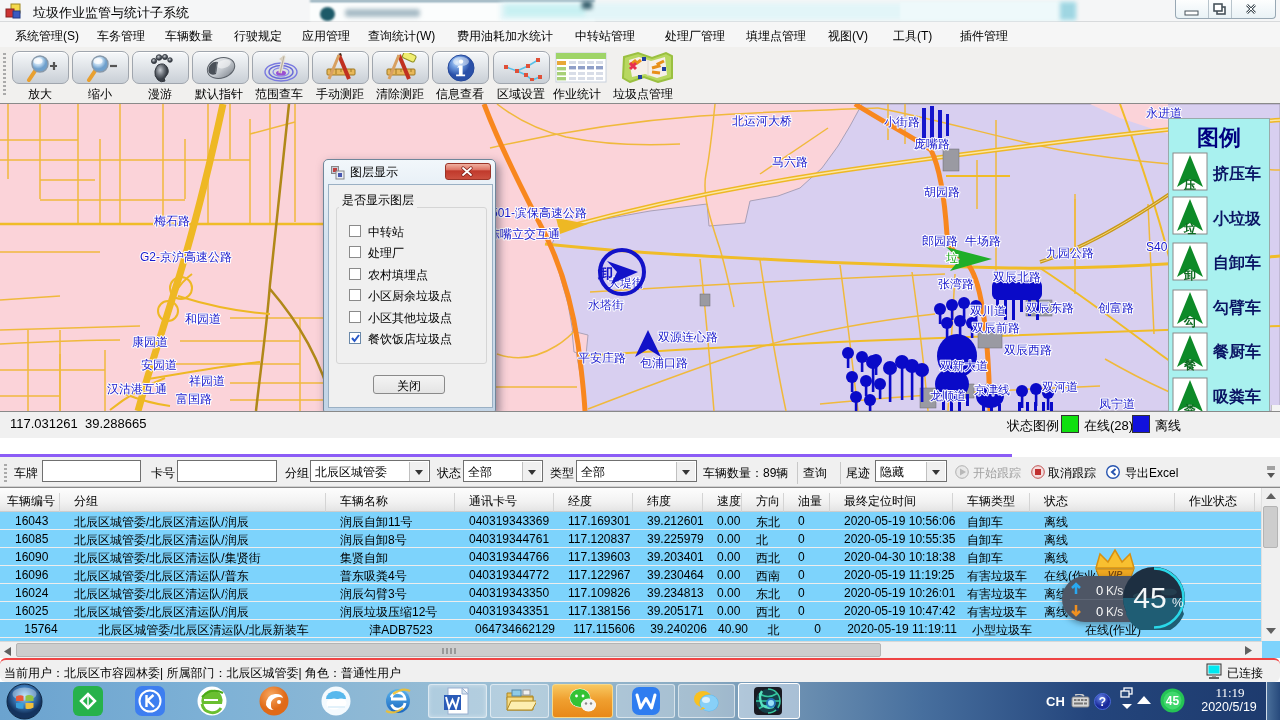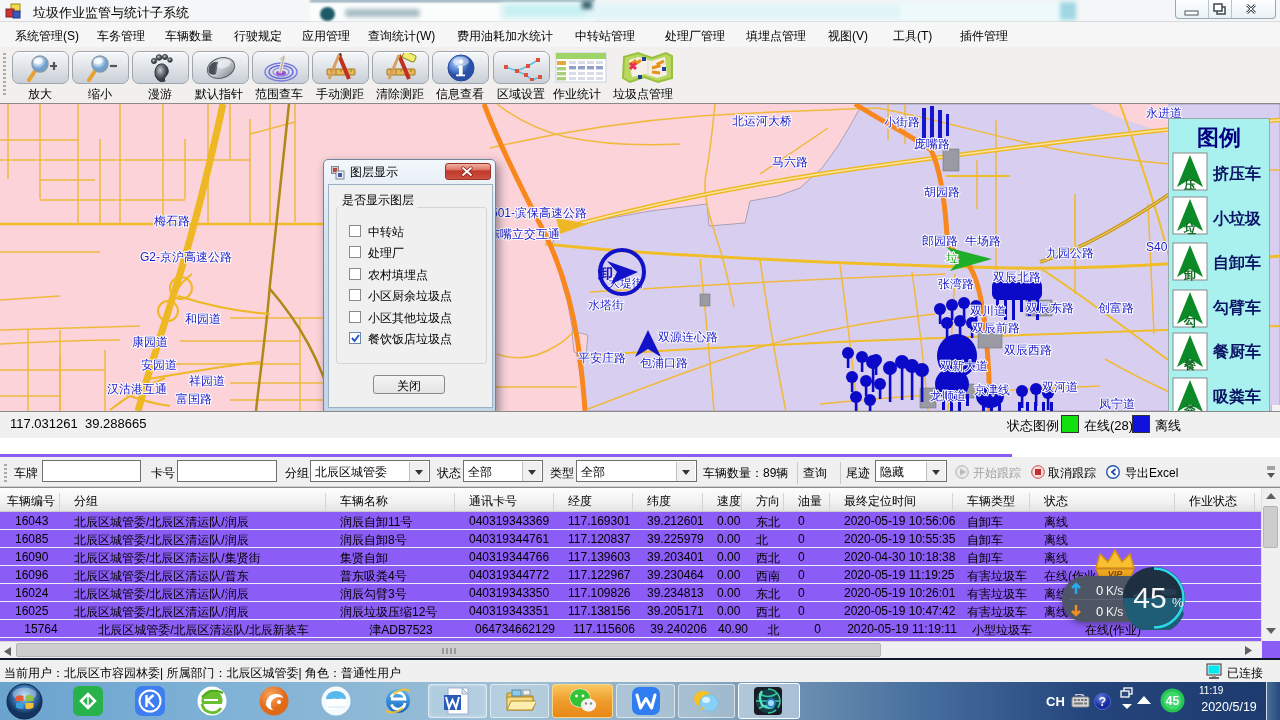--- a/index.html
+++ b/index.html
@@ -18,26 +18,26 @@
 .llab { position:absolute; left:44px; width:60px; font-weight:bold; font-size:16px; color:#0a1464; }
 #dialog { left:323px; top:159px; width:173px; height:254px; }
 #coordbar { left:0; top:411px; width:1280px; height:27px; background:#f0f0f0; border-top:1px solid #898989; font-size:13px; color:#000; }
 #ptitle { left:0; top:454px; width:1012px; height:19px; background:#8b5cf6; border-bottom:1px solid #fdfdfd; color:#000; font-size:12px; }
 #filter { left:0; top:457px; width:1280px; height:30px; background:#f0f0f0; border-bottom:1px solid #d0d0d0; font-size:12px; }
 .flab { position:absolute; top:8px; color:#000; }
 .finput { position:absolute; top:3px; height:22px; background:#fff; border:1px solid #707070; }
 .fdrop { position:absolute; top:3px; height:22px; background:#fff; border:1px solid #707070; font-size:12px; padding:3px 0 0 4px; }
 .darr { position:absolute; right:1px; top:1px; width:19px; height:19px; background:#f0f0f0; border-left:1px solid #c0c0c0; }
 .darr:after { content:""; position:absolute; left:5px; top:8px; border:4px solid transparent; border-top:5px solid #333; }
-#tablewrap { left:0; top:487px; width:1280px; height:171px; background:#8b5cf6; border-top:1px solid #898989; }
+#tablewrap { left:0; top:487px; width:1280px; height:171px; background:#7dd3fc; border-top:1px solid #898989; }
 #thead { position:absolute; left:0; top:0; width:1262px; height:24px; background:linear-gradient(#fdfdfd,#f2f2f2 60%,#e4e4e4); border-bottom:1px solid #cdcdcd; font-size:12px; color:#000; }
 .th { position:absolute; top:5px; padding-left:7px; border-right:1px solid #d4d4d4; height:19px; }
 .row { position:absolute; width:1262px; height:18px; font-size:12px; color:#000; border-bottom:1px solid #ededed; }
 .c { position:absolute; top:2px; padding-left:7px; white-space:nowrap; overflow:hidden; }
-#statusbar { left:0; top:658px; width:1280px; height:24px; background:#f0f0f0; border-top:2px solid #0f172a; font-size:12px; color:#000; }
+#statusbar { left:0; top:658px; width:1280px; height:24px; background:#f0f0f0; border-top:2px solid #ef4444; font-size:12px; color:#000;border-radius:6px; }
 #taskbar { left:0; top:682px; width:1280px; height:38px; background:linear-gradient(90deg,#6ba3cf 0%,#7fb2d6 18%,#9dbfd4 40%,#87a8c0 55%,#476f9e 72%,#24457c 85%,#1d3a6d 100%); }
 .tico { position:absolute; top:3px; width:32px; height:32px; }
 </style>
 </head>
 <body>
 <div id="titlebar" class="abs">
   <div class="abs" style="left:310px;top:0;width:285px;height:21px;background:#fbfdfd;border-top:2px solid #6f93a5;filter:blur(1px);"></div>
   <div class="abs" style="left:500px;top:3px;width:575px;height:17px;background:#e2f5f8;filter:blur(2px);"></div>
   <div class="abs" style="left:505px;top:5px;width:80px;height:11px;background:#c8f0f2;filter:blur(2px);"></div>
     <div class="abs" style="left:582px;top:1px;width:10px;height:8px;background:#39606e;filter:blur(2px);"></div>
@@ -905,21 +905,21 @@
       <polygon points="3,17 13,17 8,22" fill="#fff"></polygon>
     </svg>
   <svg class="abs" style="left:1137px;top:14px;" width="14" height="10">
       <polygon points="7,0 14,8 0,8" fill="#fff"></polygon>
     </svg>
   <svg class="abs" style="left:1160px;top:6px;" width="25" height="25">
       <circle cx="12.5" cy="12.5" r="12" fill="#25c455"></circle>
       <circle cx="12.5" cy="12.5" r="9" fill="#40d86c"></circle>
       <text x="12.5" y="17" font-size="12" font-weight="bold" fill="#fff" text-anchor="middle">45</text>
     </svg>
-  <div class="abs" style="left:1199px;top:3px;width:62px;height:15px;font-size:10px;color:#fff;text-align:left;">11:19</div>
+  <div class="abs" style="left:1199px;top:3px;width:62px;height:15px;font-size:13px;color:#fff;text-align:center;font-family:Liberation Serif, serif;">11:19</div>
   <div class="abs" style="left:1196px;top:18px;width:66px;height:15px;font-size:12.5px;color:#fff;text-align:center;">2020/5/19</div>
   <div class="abs" style="left:1266px;top:0;width:14px;height:38px;background:linear-gradient(90deg,#4a6f9a,#274a7c);border-left:1px solid #d0dce8;"></div>
 </div>
 <svg class="abs" style="left:1088px;top:548px;" width="55" height="36">
     <path d="M8 20 L12 6 L20 14 L27 2 L34 14 L42 6 L46 20 Z" fill="#f8c030" stroke="#d89010" stroke-width="1.5"></path>
     <path d="M8 21 h38 l-3 8 h-32 z" fill="#f0a820" stroke="#c88810"></path>
     <text x="27" y="29" font-size="9" font-weight="bold" font-style="italic" fill="#7a4a10" text-anchor="middle">VIP</text>
   </svg>
 <div class="abs" style="left:1062px;top:576px;width:80px;height:46px;background:#4e5665;border-radius:23px 0 0 23px;box-shadow:0 2px 6px rgba(0,0,0,0.35);"></div>
 <svg class="abs" style="left:1068px;top:580px;" width="70" height="40">

